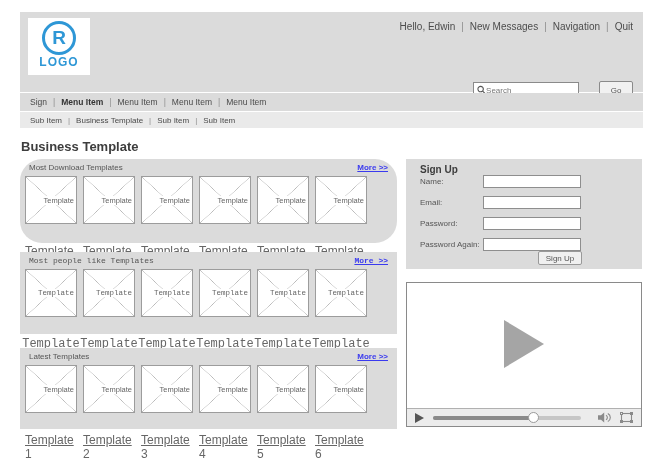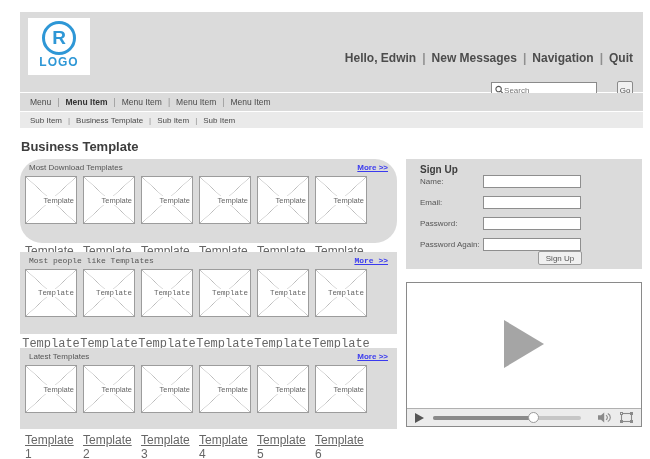--- a/index.html
+++ b/index.html
@@ -7,27 +7,27 @@
   .page { position:relative; width:650px; height:459px; background:#fff; overflow:hidden; }
   .panel { background:#dbdbdb; }
 
   
   .header { position:absolute; left:20px; top:12px; width:623px; height:80px; }
   .logo-box { position:absolute; left:8px; top:6px; width:62px; height:57px; background:#fff; text-align:center; cursor:pointer; }
   .logo-circle { width:34px; height:34px; border:3px solid #2e97d6; border-radius:50%; margin:3px auto 0;
                  display:flex; align-items:center; justify-content:center;
                  color:#2e97d6; font-size:19px; font-weight:bold; }
   .logo-text { margin-top:0px; color:#2e97d6; font-size:12px; font-weight:bold; letter-spacing:1px; }
-  .user-links { position:absolute; top:39px; right:10px; font-size:12px; color:#4c4c4c; white-space:nowrap;font-weight:bold; }
+  .user-links { position:absolute; top:9px; right:10px; font-size:10px; color:#4c4c4c; white-space:nowrap; }
   .user-links a { color:#4c4c4c; text-decoration:none; cursor:pointer; }
   .sep::before { content:"|"; color:#8f8f8f; margin:0 6px; }
   .search-row { position:absolute; top:69px; right:10px; display:flex; align-items:center; gap:20px; }
   .search-box { width:106px; height:17px; background:#fff; border:1px solid #8a8a8a; display:flex; align-items:center; padding:0 3px; }
   .search-box input { border:0; outline:0; background:transparent; width:100%; font-size:8px; color:#444; font-family:"Liberation Sans",sans-serif; }
-  .go-btn { width:16px; height:18px; font-size:8px; color:#555; background:#f1f1f1; border:1px solid #8a8a8a; border-radius:2px; cursor:pointer; font-family:"Liberation Sans",sans-serif; }
+  .go-btn { width:34px; height:18px; font-size:8px; color:#555; background:#f1f1f1; border:1px solid #8a8a8a; border-radius:2px; cursor:pointer; font-family:"Liberation Sans",sans-serif; }
 
   
   .menubar { position:absolute; left:20px; top:93px; width:623px; height:18px; background:#dbdbdb;
              display:flex; align-items:center; padding-left:10px; font-size:8.5px; color:#4a4a4a; }
   .menubar a, .submenu a { color:#4a4a4a; text-decoration:none; cursor:pointer; }
   .menubar a.active { font-weight:bold; color:#333; }
   .submenu { position:absolute; left:20px; top:112px; width:623px; height:16px; background:#eaeaea;
              display:flex; align-items:center; padding-left:10px; font-size:8px; color:#555; }
 
   
@@ -93,21 +93,21 @@
           <circle cx="4" cy="4" r="3" fill="none" stroke="#555" stroke-width="1.2"></circle>
           <line x1="6.3" y1="6.3" x2="9.2" y2="9.2" stroke="#555" stroke-width="1.2"></line>
         </svg>
         <input type="text" placeholder="Search" style="">
       </div>
       <button class="go-btn">Go</button>
     </div>
   </header>
 
   <nav class="menubar">
-    <a>Menu</a>
+    <a>Sign</a>
       <span class="sep"></span>
       <a class="active">Menu Item</a>
       <span class="sep"></span>
       <a>Menu Item</a>
       <span class="sep"></span>
       <a>Menu Item</a>
       <span class="sep"></span>
       <a>Menu Item</a>
   </nav>
 

